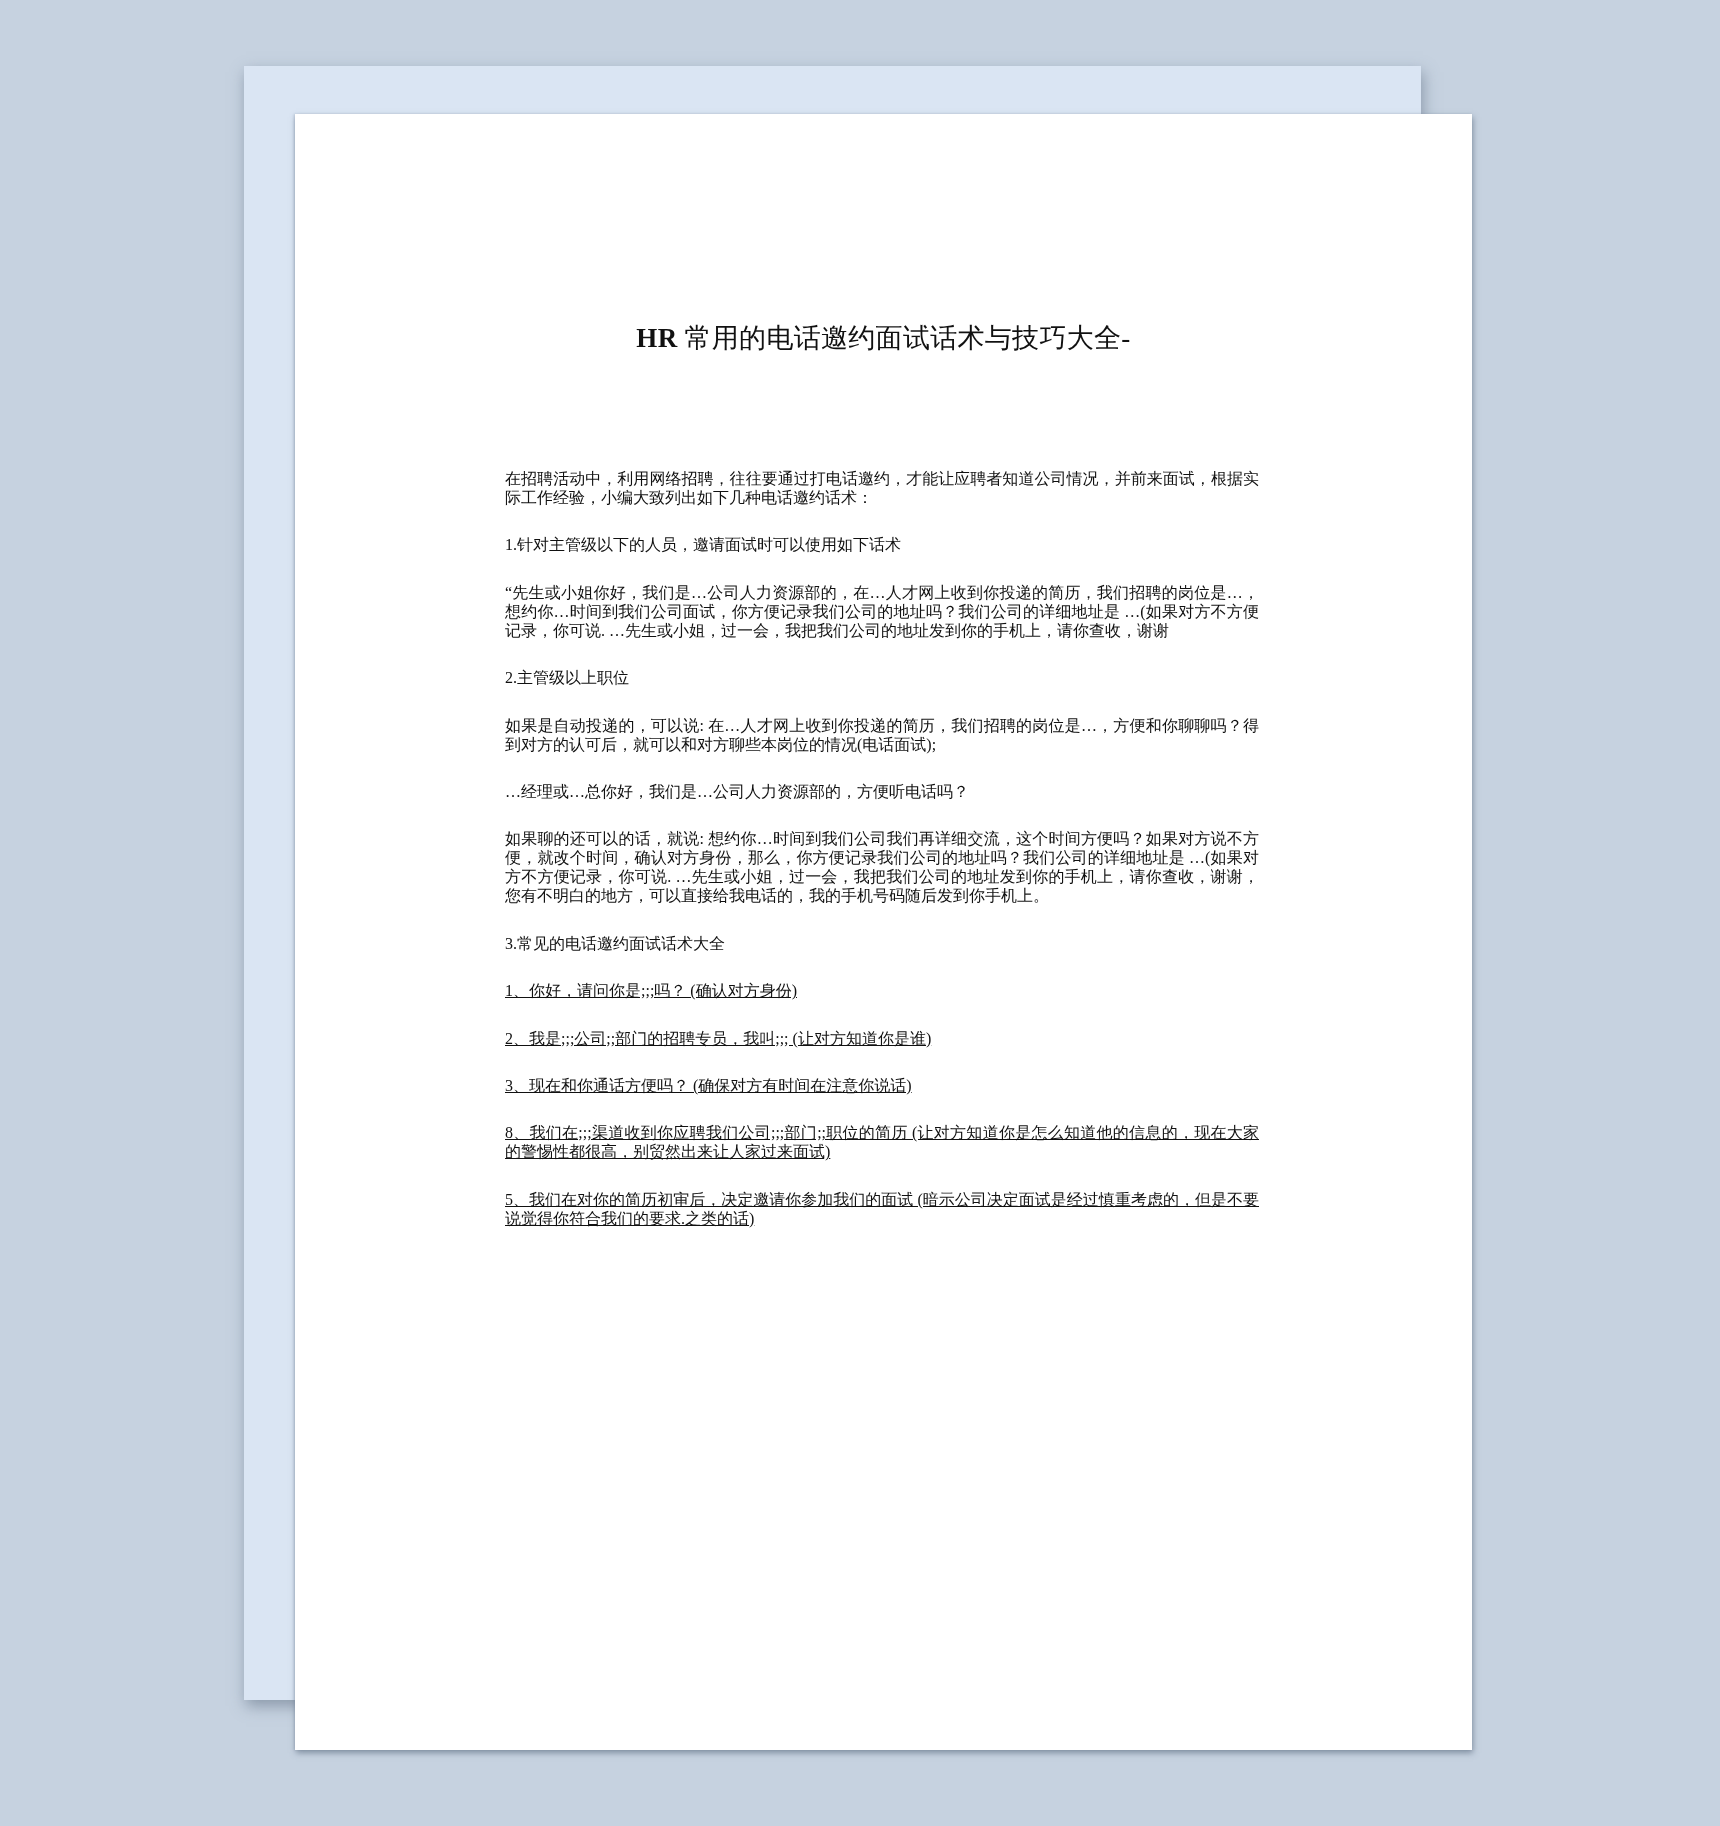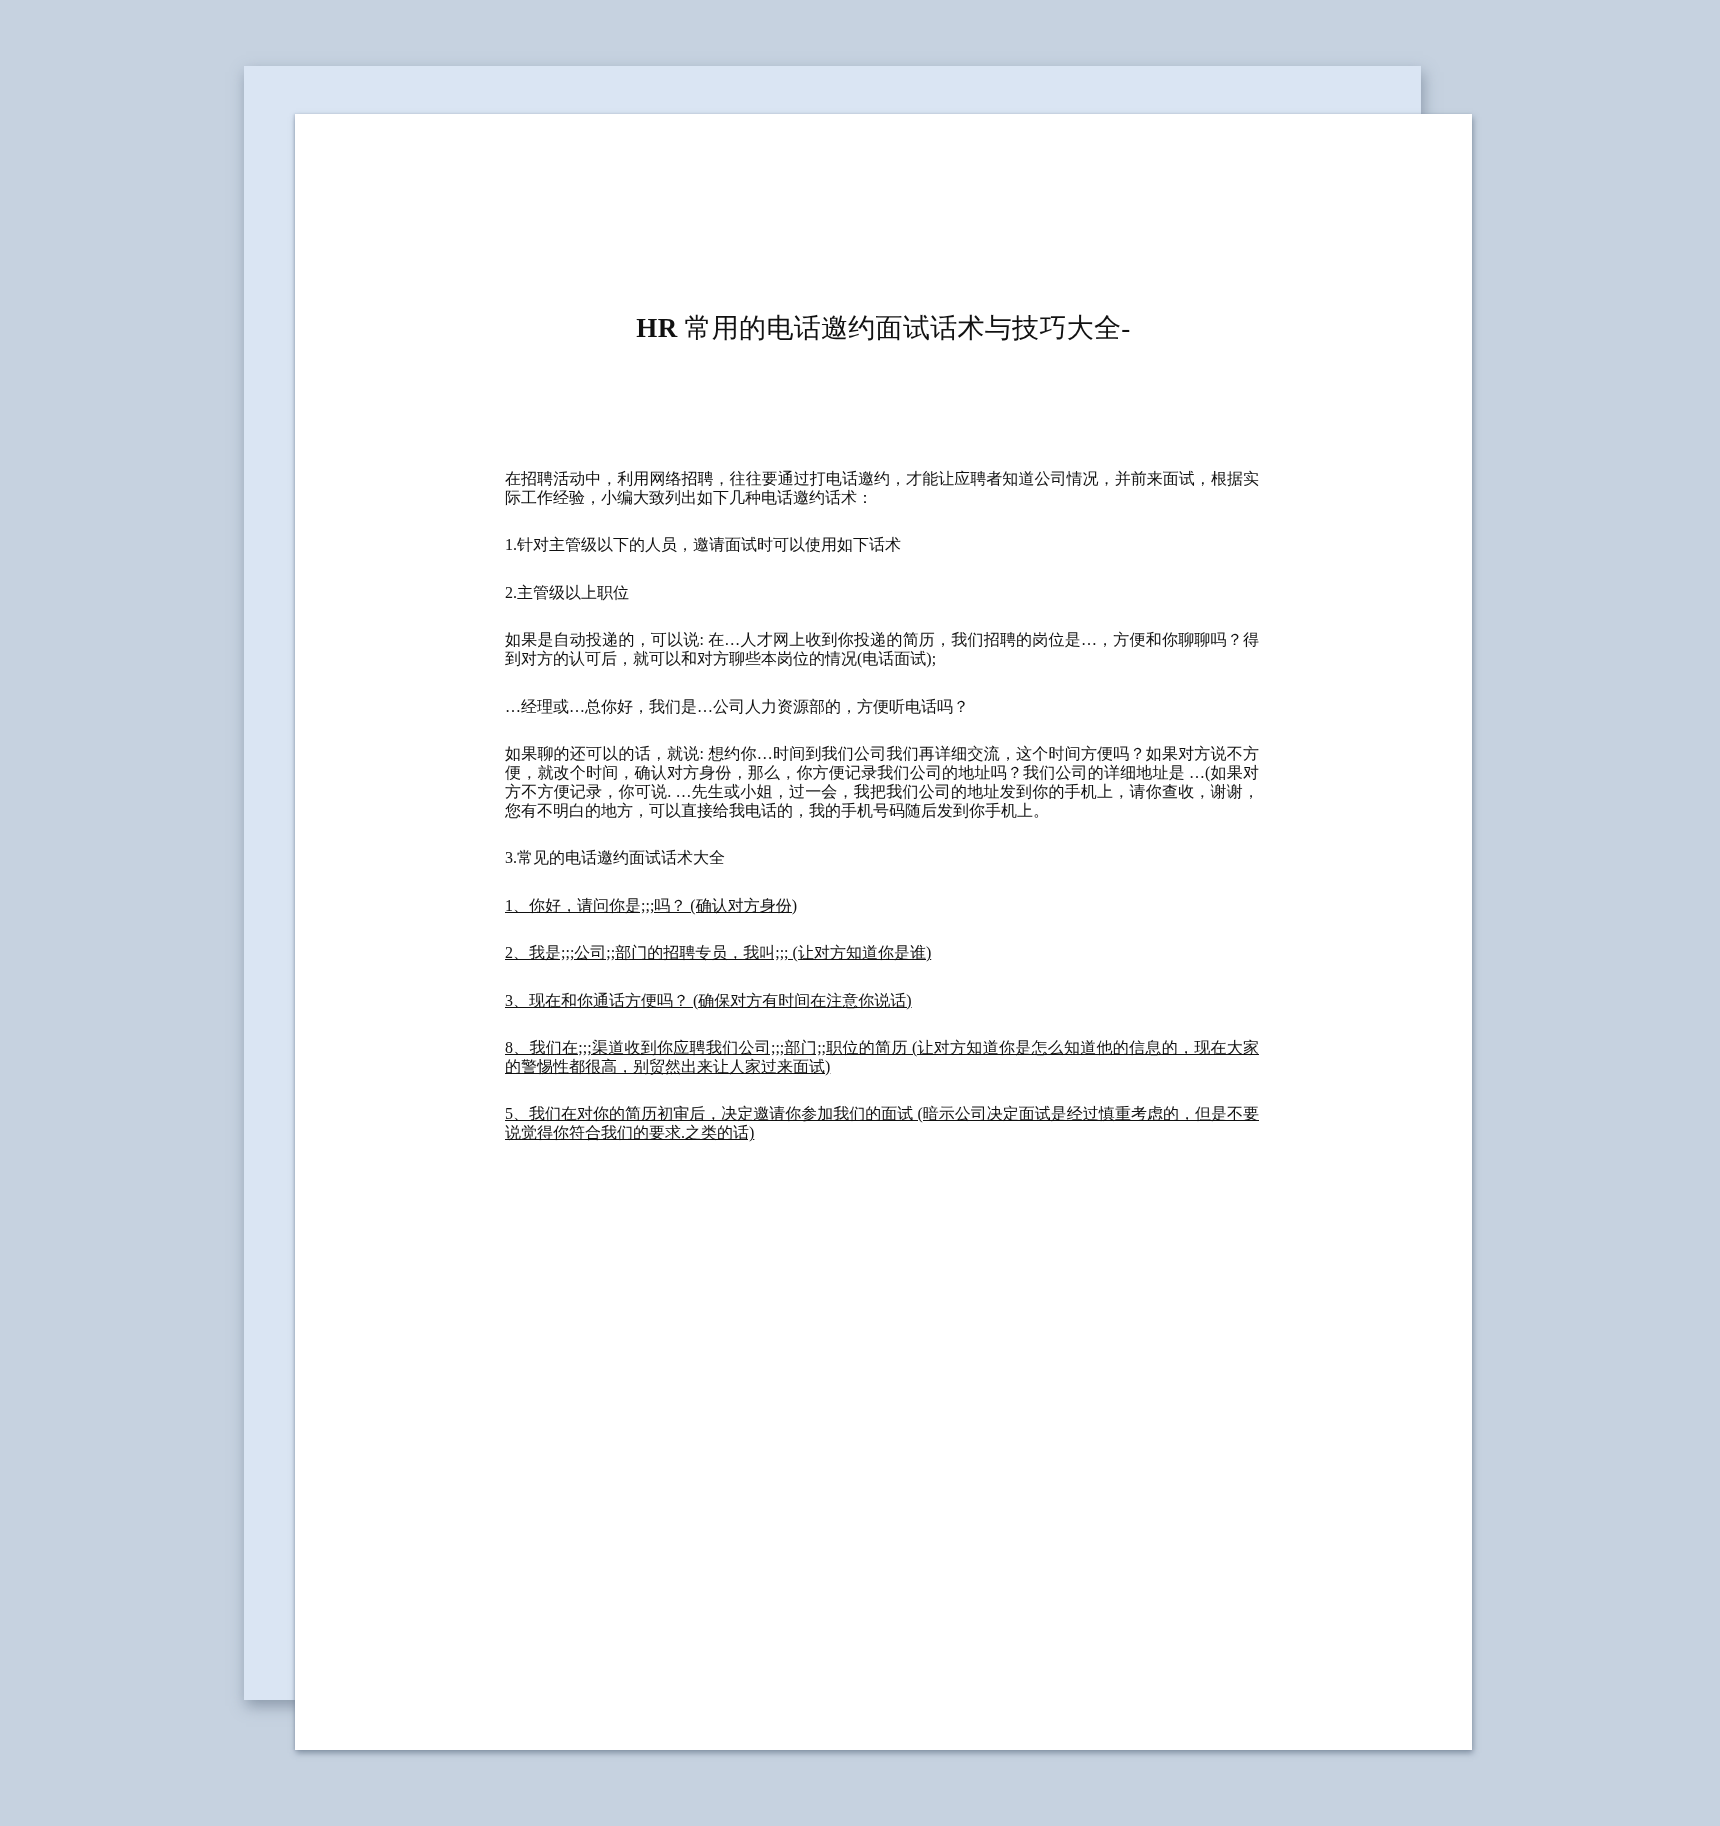--- a/index.html
+++ b/index.html
@@ -35,21 +35,21 @@
     }
     .doc-title {
       position: absolute;
       left: 0;
       right: 0;
       top: 196px;
       text-align: center;
       font-size: 27px;
       font-weight: normal;
       letter-spacing: 0.3px;
-      margin: 0;
+      margin: 10px;
     }
     .doc-title .latin {
       font-weight: bold;
     }
     .doc-body {
       position: absolute;
       left: 210px;
       top: 355px;
       width: 754px;
       font-size: 16px;
@@ -74,20 +74,21 @@
 
 <div class="back-sheet"></div>
 
 <div class="front-sheet">
   <h1 class="doc-title"><span class="latin">HR</span><span> 常用的电话邀约面试话术与技巧大全-</span></h1>
 
   <div class="doc-body">
     <p class="para">在招聘活动中，利用网络招聘，往往要通过打电话邀约，才能让应聘者知道公司情况，并前来面试，根据实际工作经验，小编大致列出如下几种电话邀约话术：</p>
 
     <p class="para heading">1.针对主管级以下的人员，邀请面试时可以使用如下话术</p>
+    <p class="para">“先生或小姐你好，我们是…公司人力资源部的，在…人才网上收到你投递的简历，我们招聘的岗位是…，想约你…时间到我们公司面试，你方便记录我们公司的地址吗？我们公司的详细地址是 …(如果对方不方便记录，你可说. …先生或小姐，过一会，我把我们公司的地址发到你的手机上，请你查收，谢谢</p>
 
     <p class="para heading">2.主管级以上职位</p>
     <p class="para">如果是自动投递的，可以说: 在…人才网上收到你投递的简历，我们招聘的岗位是…，方便和你聊聊吗？得到对方的认可后，就可以和对方聊些本岗位的情况(电话面试);</p>
     <p class="para">…经理或…总你好，我们是…公司人力资源部的，方便听电话吗？</p>
     <p class="para">如果聊的还可以的话，就说: 想约你…时间到我们公司我们再详细交流，这个时间方便吗？如果对方说不方便，就改个时间，确认对方身份，那么，你方便记录我们公司的地址吗？我们公司的详细地址是 …(如果对方不方便记录，你可说. …先生或小姐，过一会，我把我们公司的地址发到你的手机上，请你查收，谢谢，您有不明白的地方，可以直接给我电话的，我的手机号码随后发到你手机上。</p>
 
     <p class="para heading">3.常见的电话邀约面试话术大全</p>
     <p class="list-item">1、你好，请问你是;;;吗？ (确认对方身份)</p>
     <p class="list-item">2、我是;;;公司;;部门的招聘专员，我叫;;; (让对方知道你是谁)</p>
     <p class="list-item">3、现在和你通话方便吗？ (确保对方有时间在注意你说话)</p>

